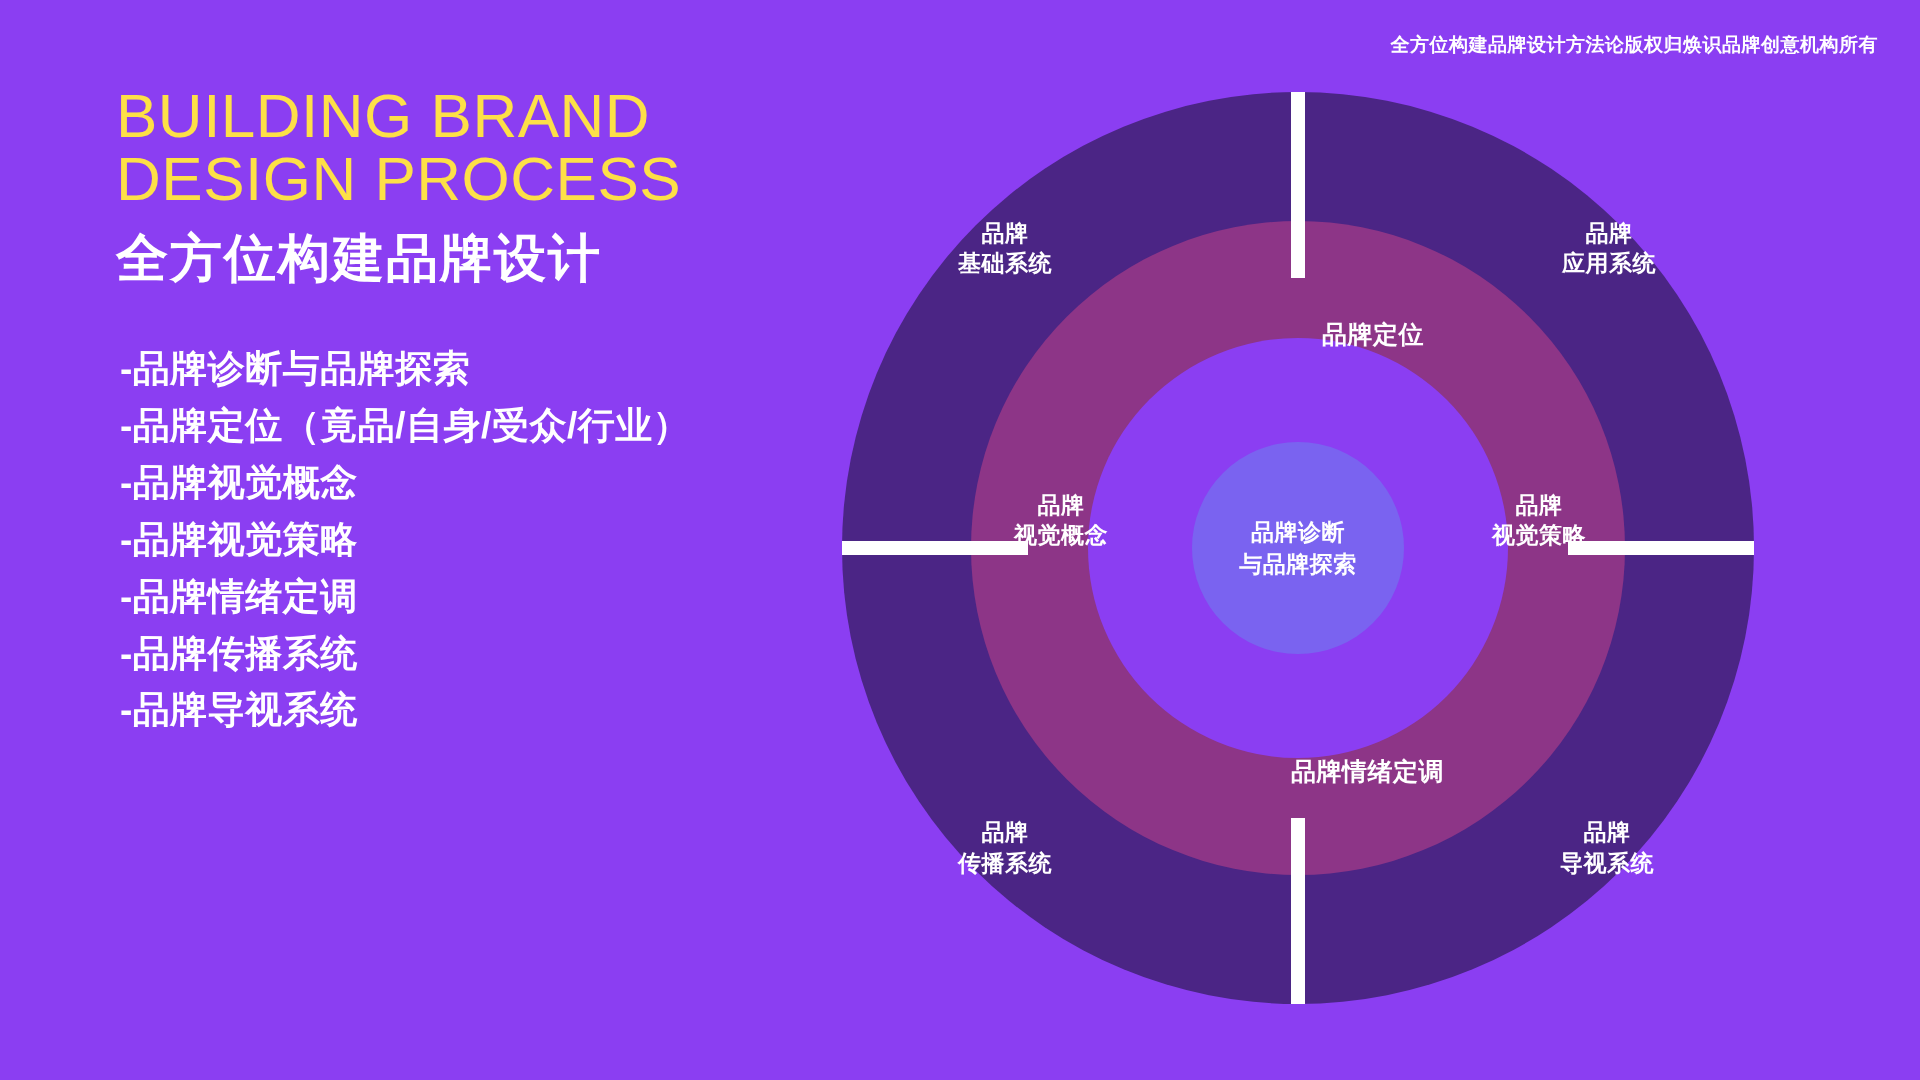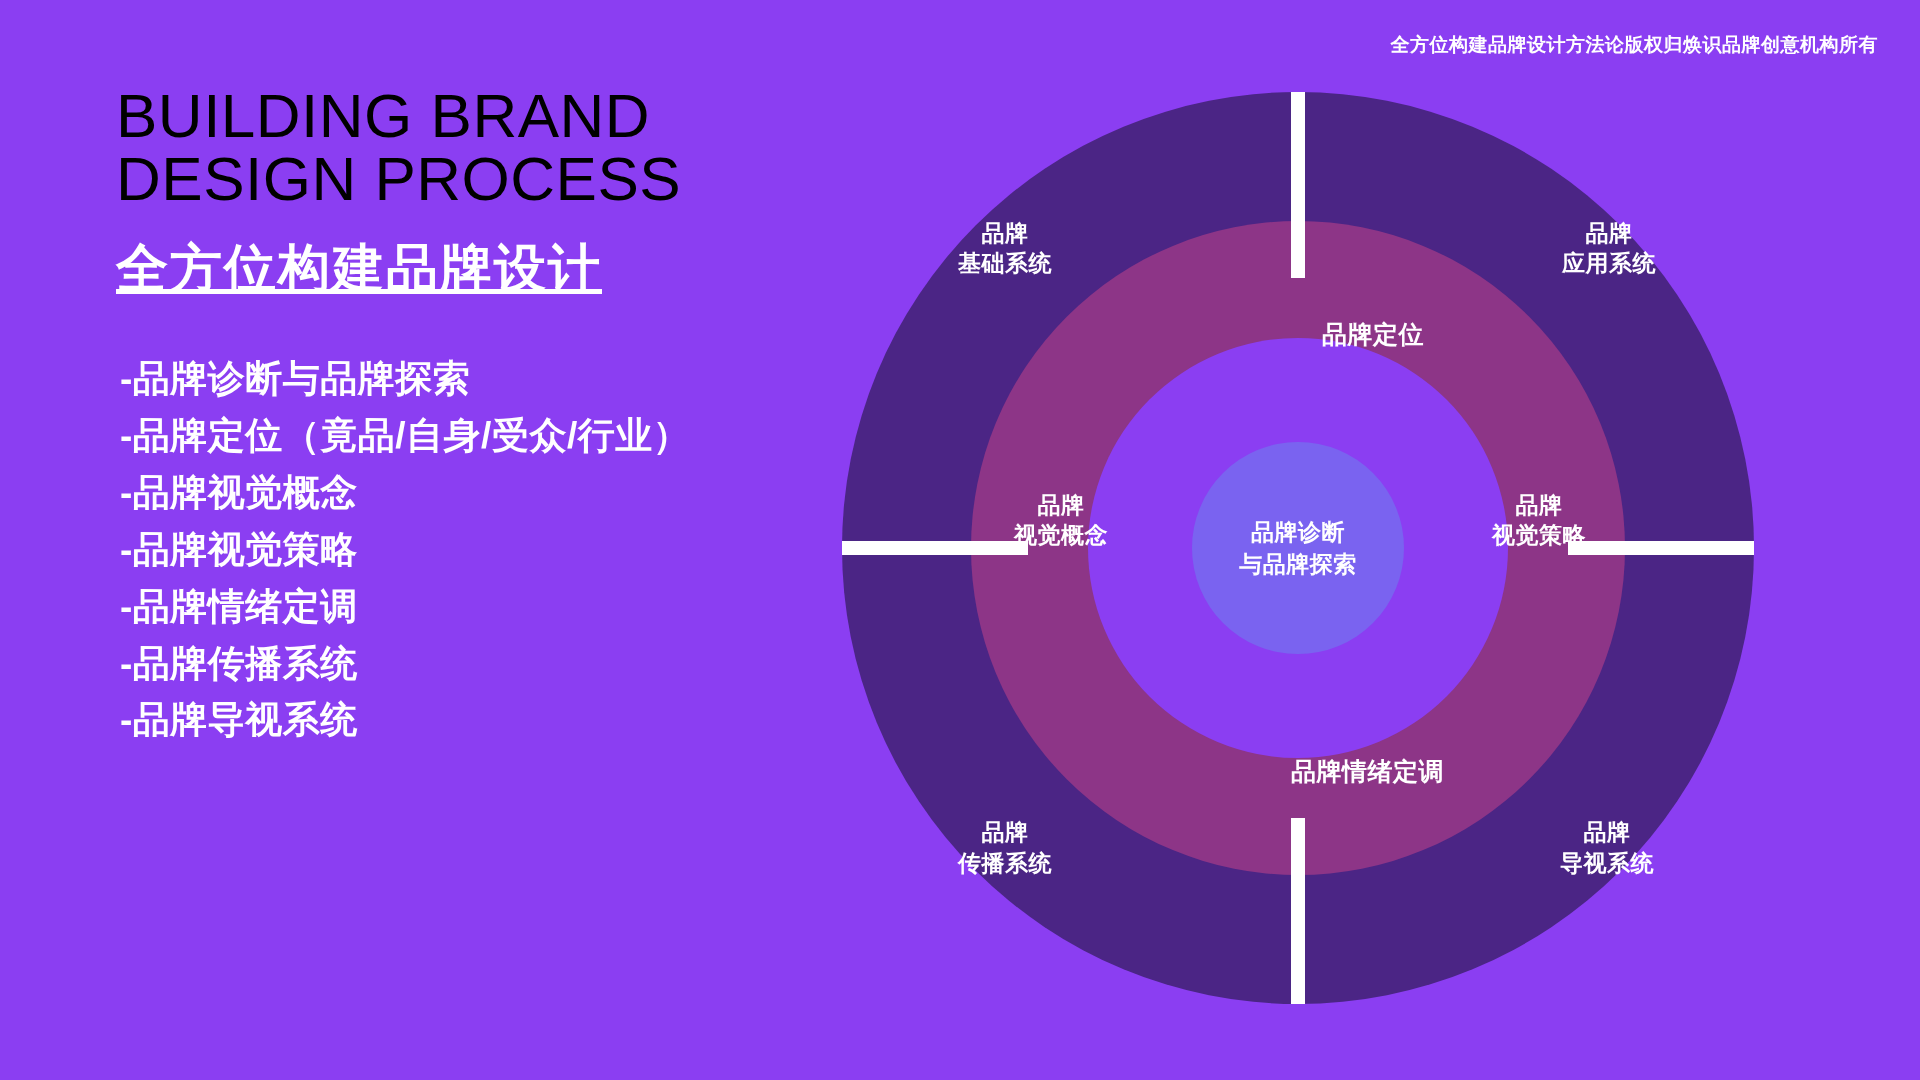--- a/index.html
+++ b/index.html
@@ -26,35 +26,34 @@
     white-space:nowrap;
   }
 
   
   .left-col {
     position:absolute;
     left:100px; top:68px;
     width:720px;
   }
   .title-en {
-    color:#000000;
+    color:#fde047;
     font-size:62px;
     line-height:1.02;
     font-weight:300;
     letter-spacing:0.5px;
     white-space:pre-line;
   }
   .title-cn {
     color:#ffffff;
     font-size:52px;
     line-height:1.25;
     font-weight:bold;
-    margin-top:18px;
+    margin-top:8px;
     letter-spacing:2px;
-    text-decoration:underline;
   }
   .bullet-list {
     margin-top:42px;
     list-style:none;
   }
   .bullet-list li {
     color:#ffffff;
     font-size:37px;
     font-weight:bold;
     line-height:1.32;

